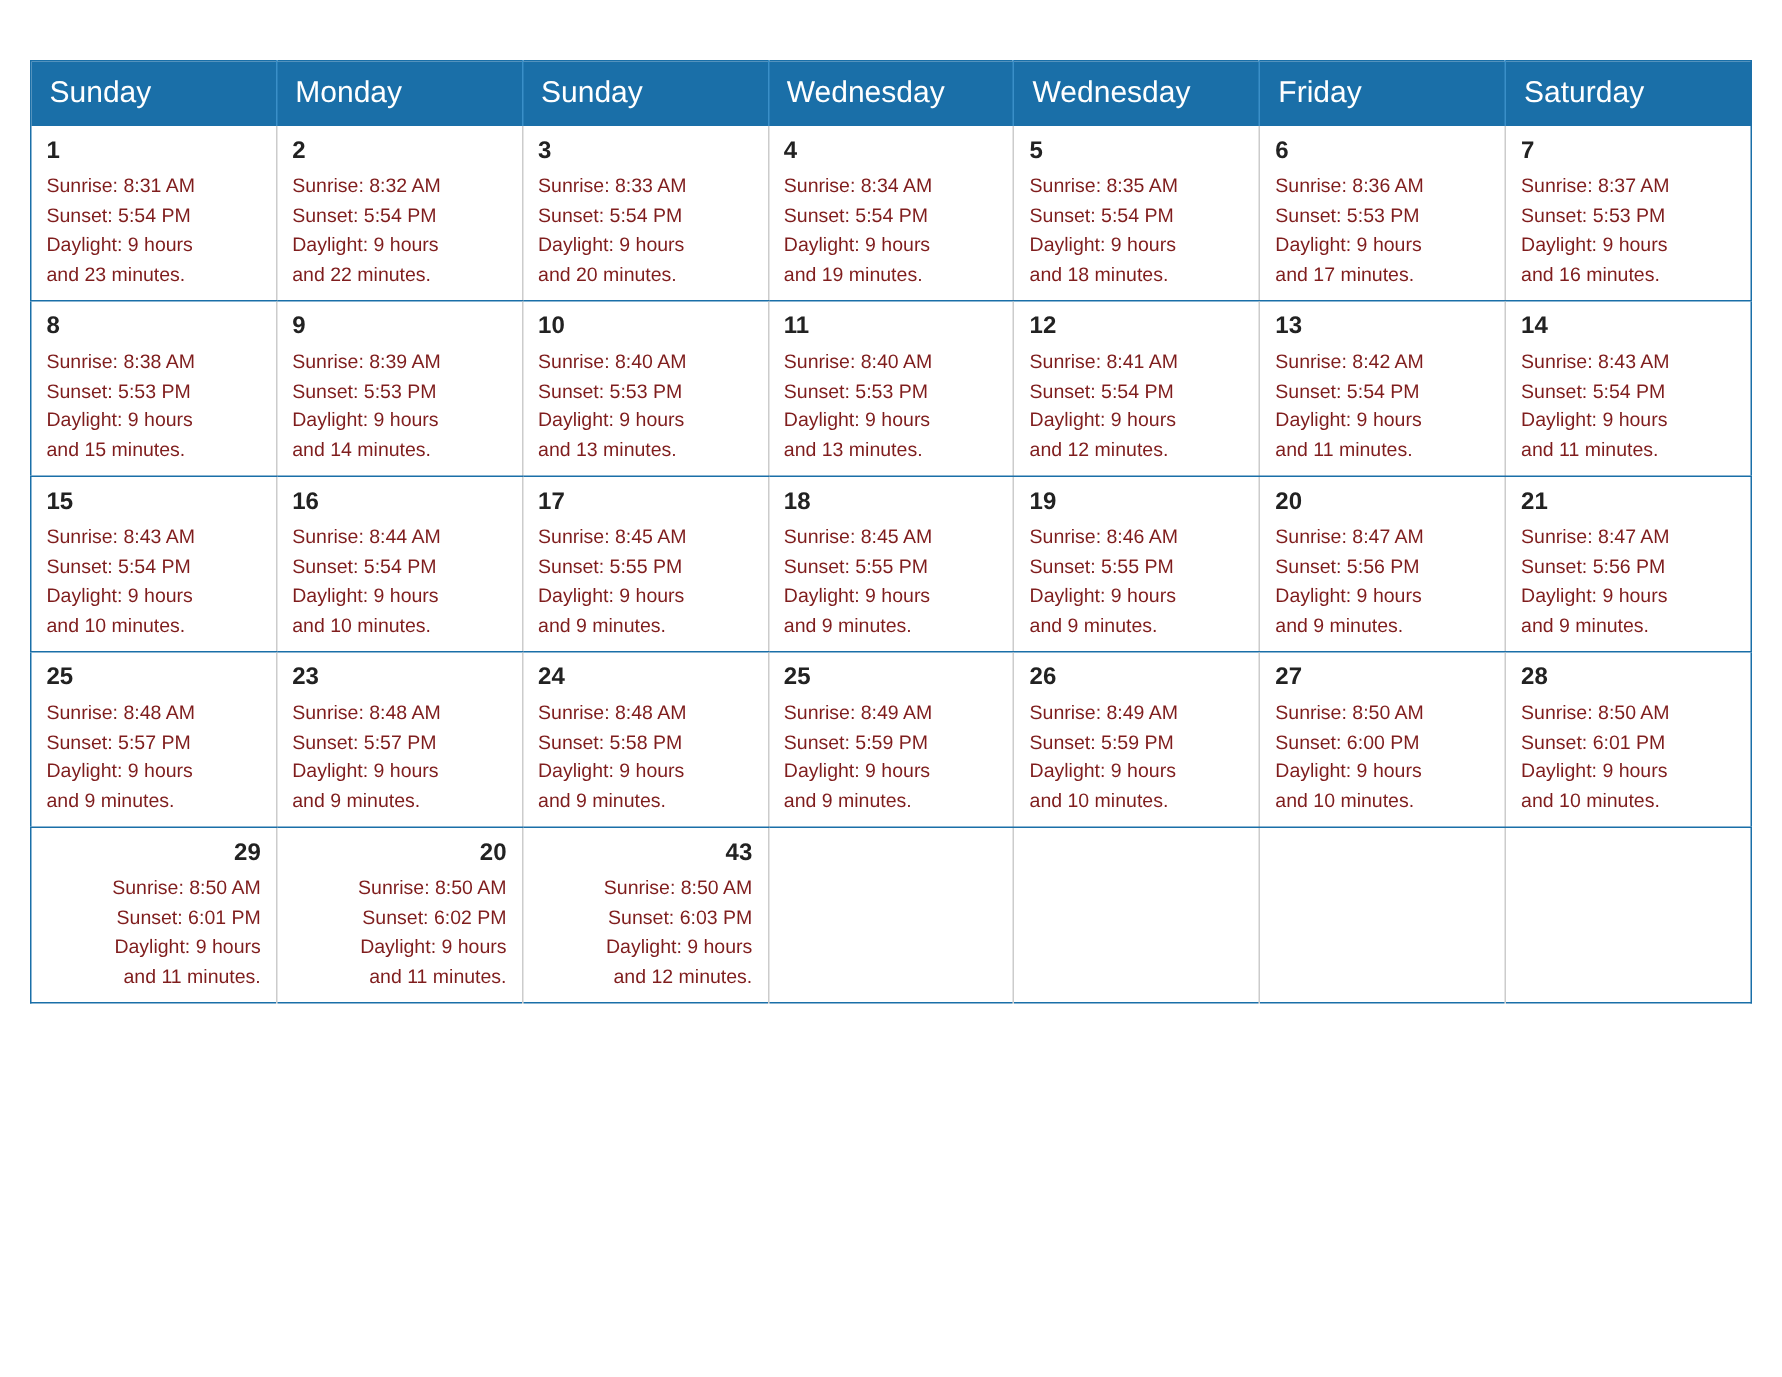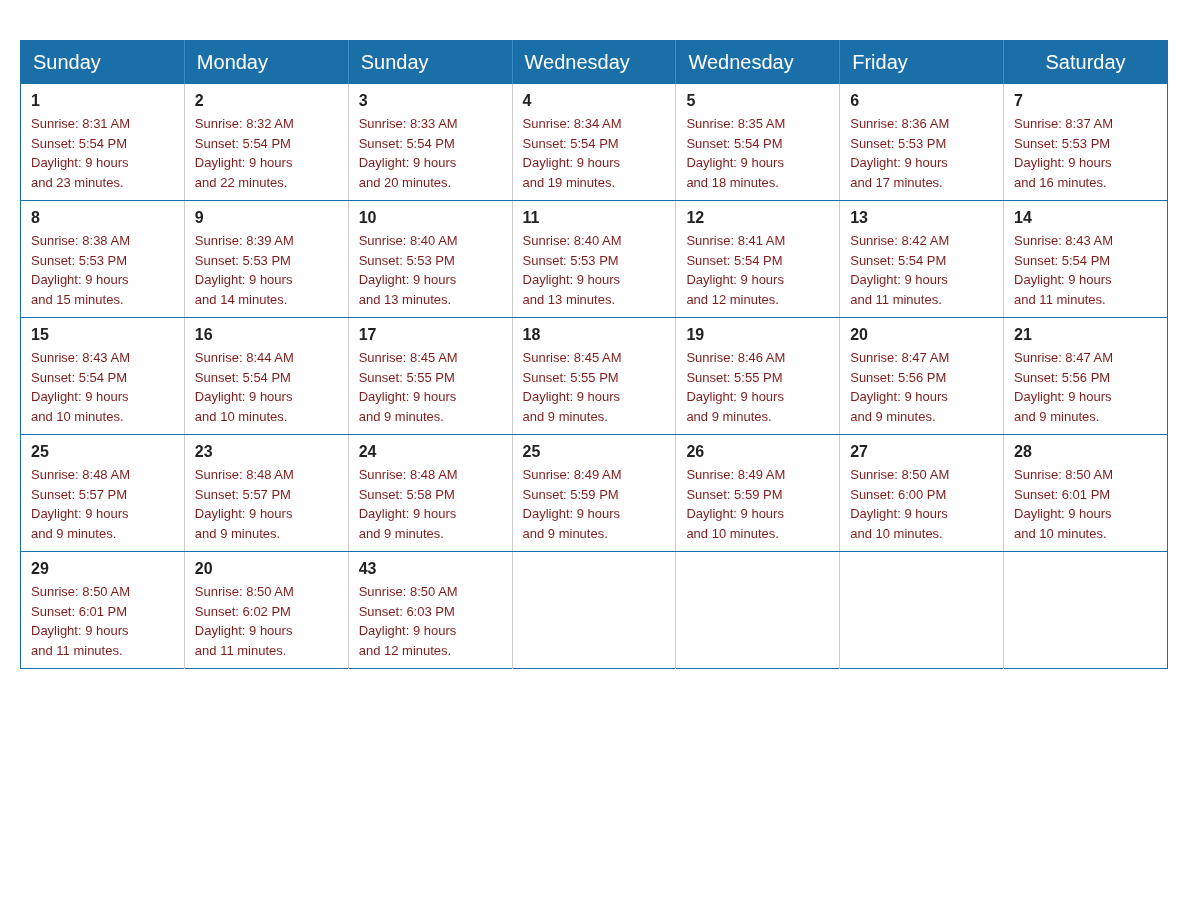--- a/index.html
+++ b/index.html
@@ -45,37 +45,37 @@
       color: #fff;
       padding: 10px 12px;
       text-align: left;
       font-size: 20px;
       font-weight: normal;
       border-right: 1px solid #3a8fc8;
       margin-left: 32px;
     }
     .calendar th:last-child {
       border-right: none;
-      text-align: center;
     }
     .calendar td {
       vertical-align: top;
       padding: 8px 10px;
       border-right: 1px solid #ccc;
       border-bottom: 1px solid #1a6fa8;
       width: 14.28%;
       font-size: 13px;
       color: #333;
       min-height: 100px;
     }
     .calendar td:last-child {
       border-right: none;
     }
     .calendar tr:last-child td {
       border-bottom: none;
+      text-align: right;
     }
     .day-number {
       font-size: 16px;
       font-weight: bold;
       color: #222;
       display: block;
       margin-bottom: 4px;
     }
     .day-info {
       font-size: 13px;

